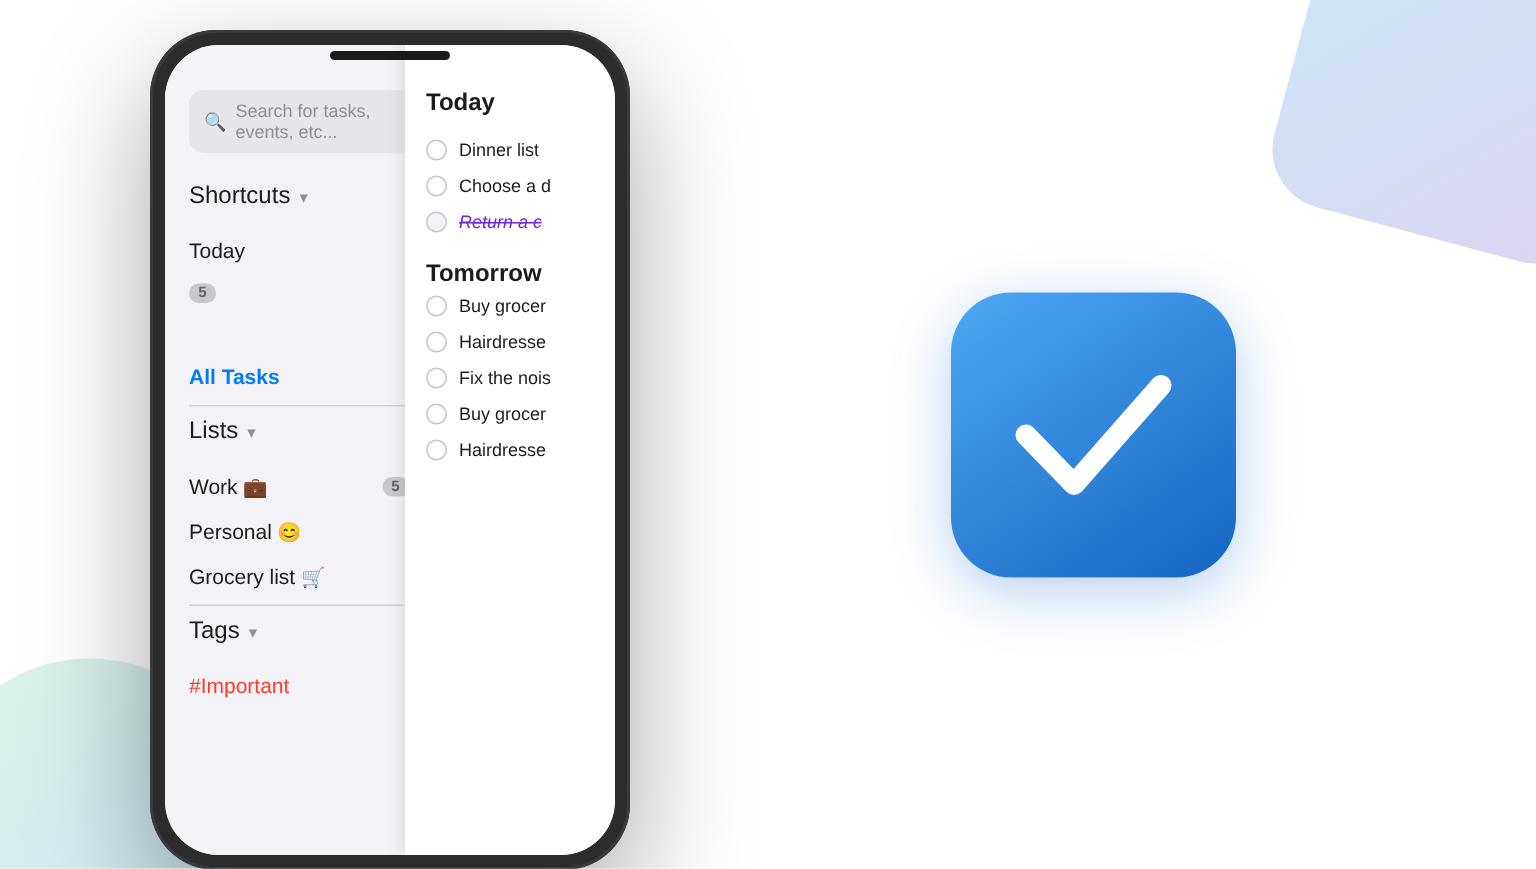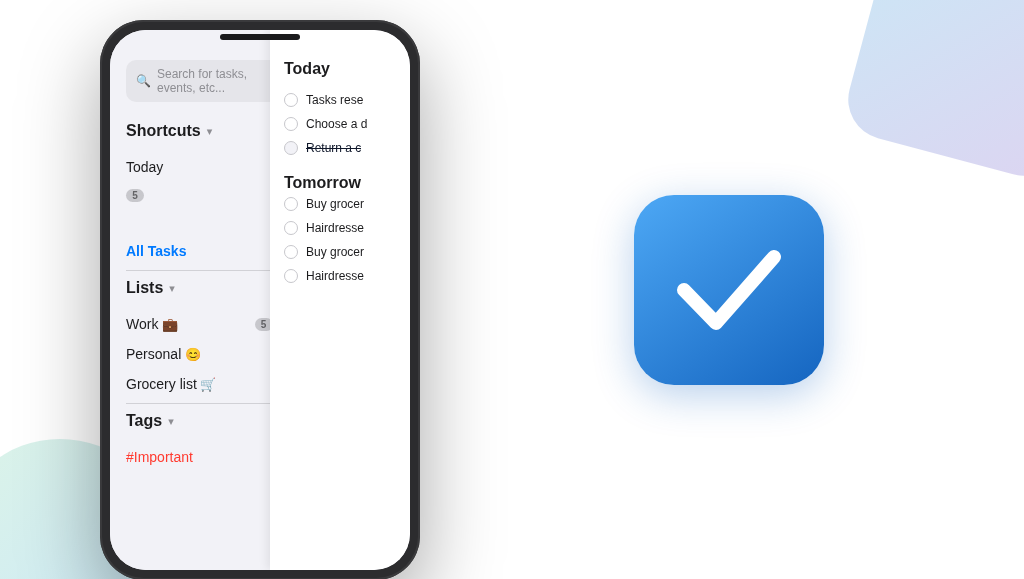--- a/index.html
+++ b/index.html
@@ -116,21 +116,21 @@
     
     .section-header {
       display: flex;
       align-items: center;
       margin-bottom: 12px;
       margin-top: 8px;
     }
 
     .section-title {
       font-size: 16px;
-      font-weight: 700;
+      font-weight: 400;
       color: #1c1c1e;
       margin-right: 6px;
     }
 
     .chevron-icon {
       color: #8e8e93;
       font-size: 11px;
     }
 
     .section-action {
@@ -239,22 +239,23 @@
     .task-text {
       font-size: 12px;
       color: #1c1c1e;
       white-space: nowrap;
       overflow: hidden;
       text-overflow: ellipsis;
       max-width: 100px;
     }
 
     .task-text.strikethrough {
-      color: #0f172a;
+      color: #6d28d9;
       text-decoration: line-through;
+      font-style: italic;
     }
 
     
     .app-icon-container {
       position: absolute;
       right: 200px;
       top: 50%;
       transform: translateY(-50%);
       width: 190px;
       height: 190px;
@@ -355,21 +356,21 @@
         </div>
 
       </div>
 
       <div class="right-panel">
 
         <div class="today-section-title">Today</div>
 
         <div class="task-row">
           <div class="task-circle"></div>
-          <span class="task-text">Tasks rese</span>
+          <span class="task-text">Dinner list</span>
         </div>
 
         <div class="task-row">
           <div class="task-circle"></div>
           <span class="task-text">Choose a d</span>
         </div>
 
         <div class="task-row">
           <div class="task-circle completed"></div>
           <span class="task-text strikethrough">Return a c</span>
@@ -380,20 +381,24 @@
         <div class="task-row">
           <div class="task-circle"></div>
           <span class="task-text">Buy grocer</span>
         </div>
 
         <div class="task-row">
           <div class="task-circle"></div>
           <span class="task-text">Hairdresse</span>
         </div>
 
+        <div class="task-row">
+          <div class="task-circle"></div>
+          <span class="task-text">Fix the nois</span>
+        </div>
 
         <div class="task-row">
           <div class="task-circle"></div>
           <span class="task-text">Buy grocer</span>
         </div>
 
         <div class="task-row">
           <div class="task-circle"></div>
           <span class="task-text">Hairdresse</span>
         </div>

